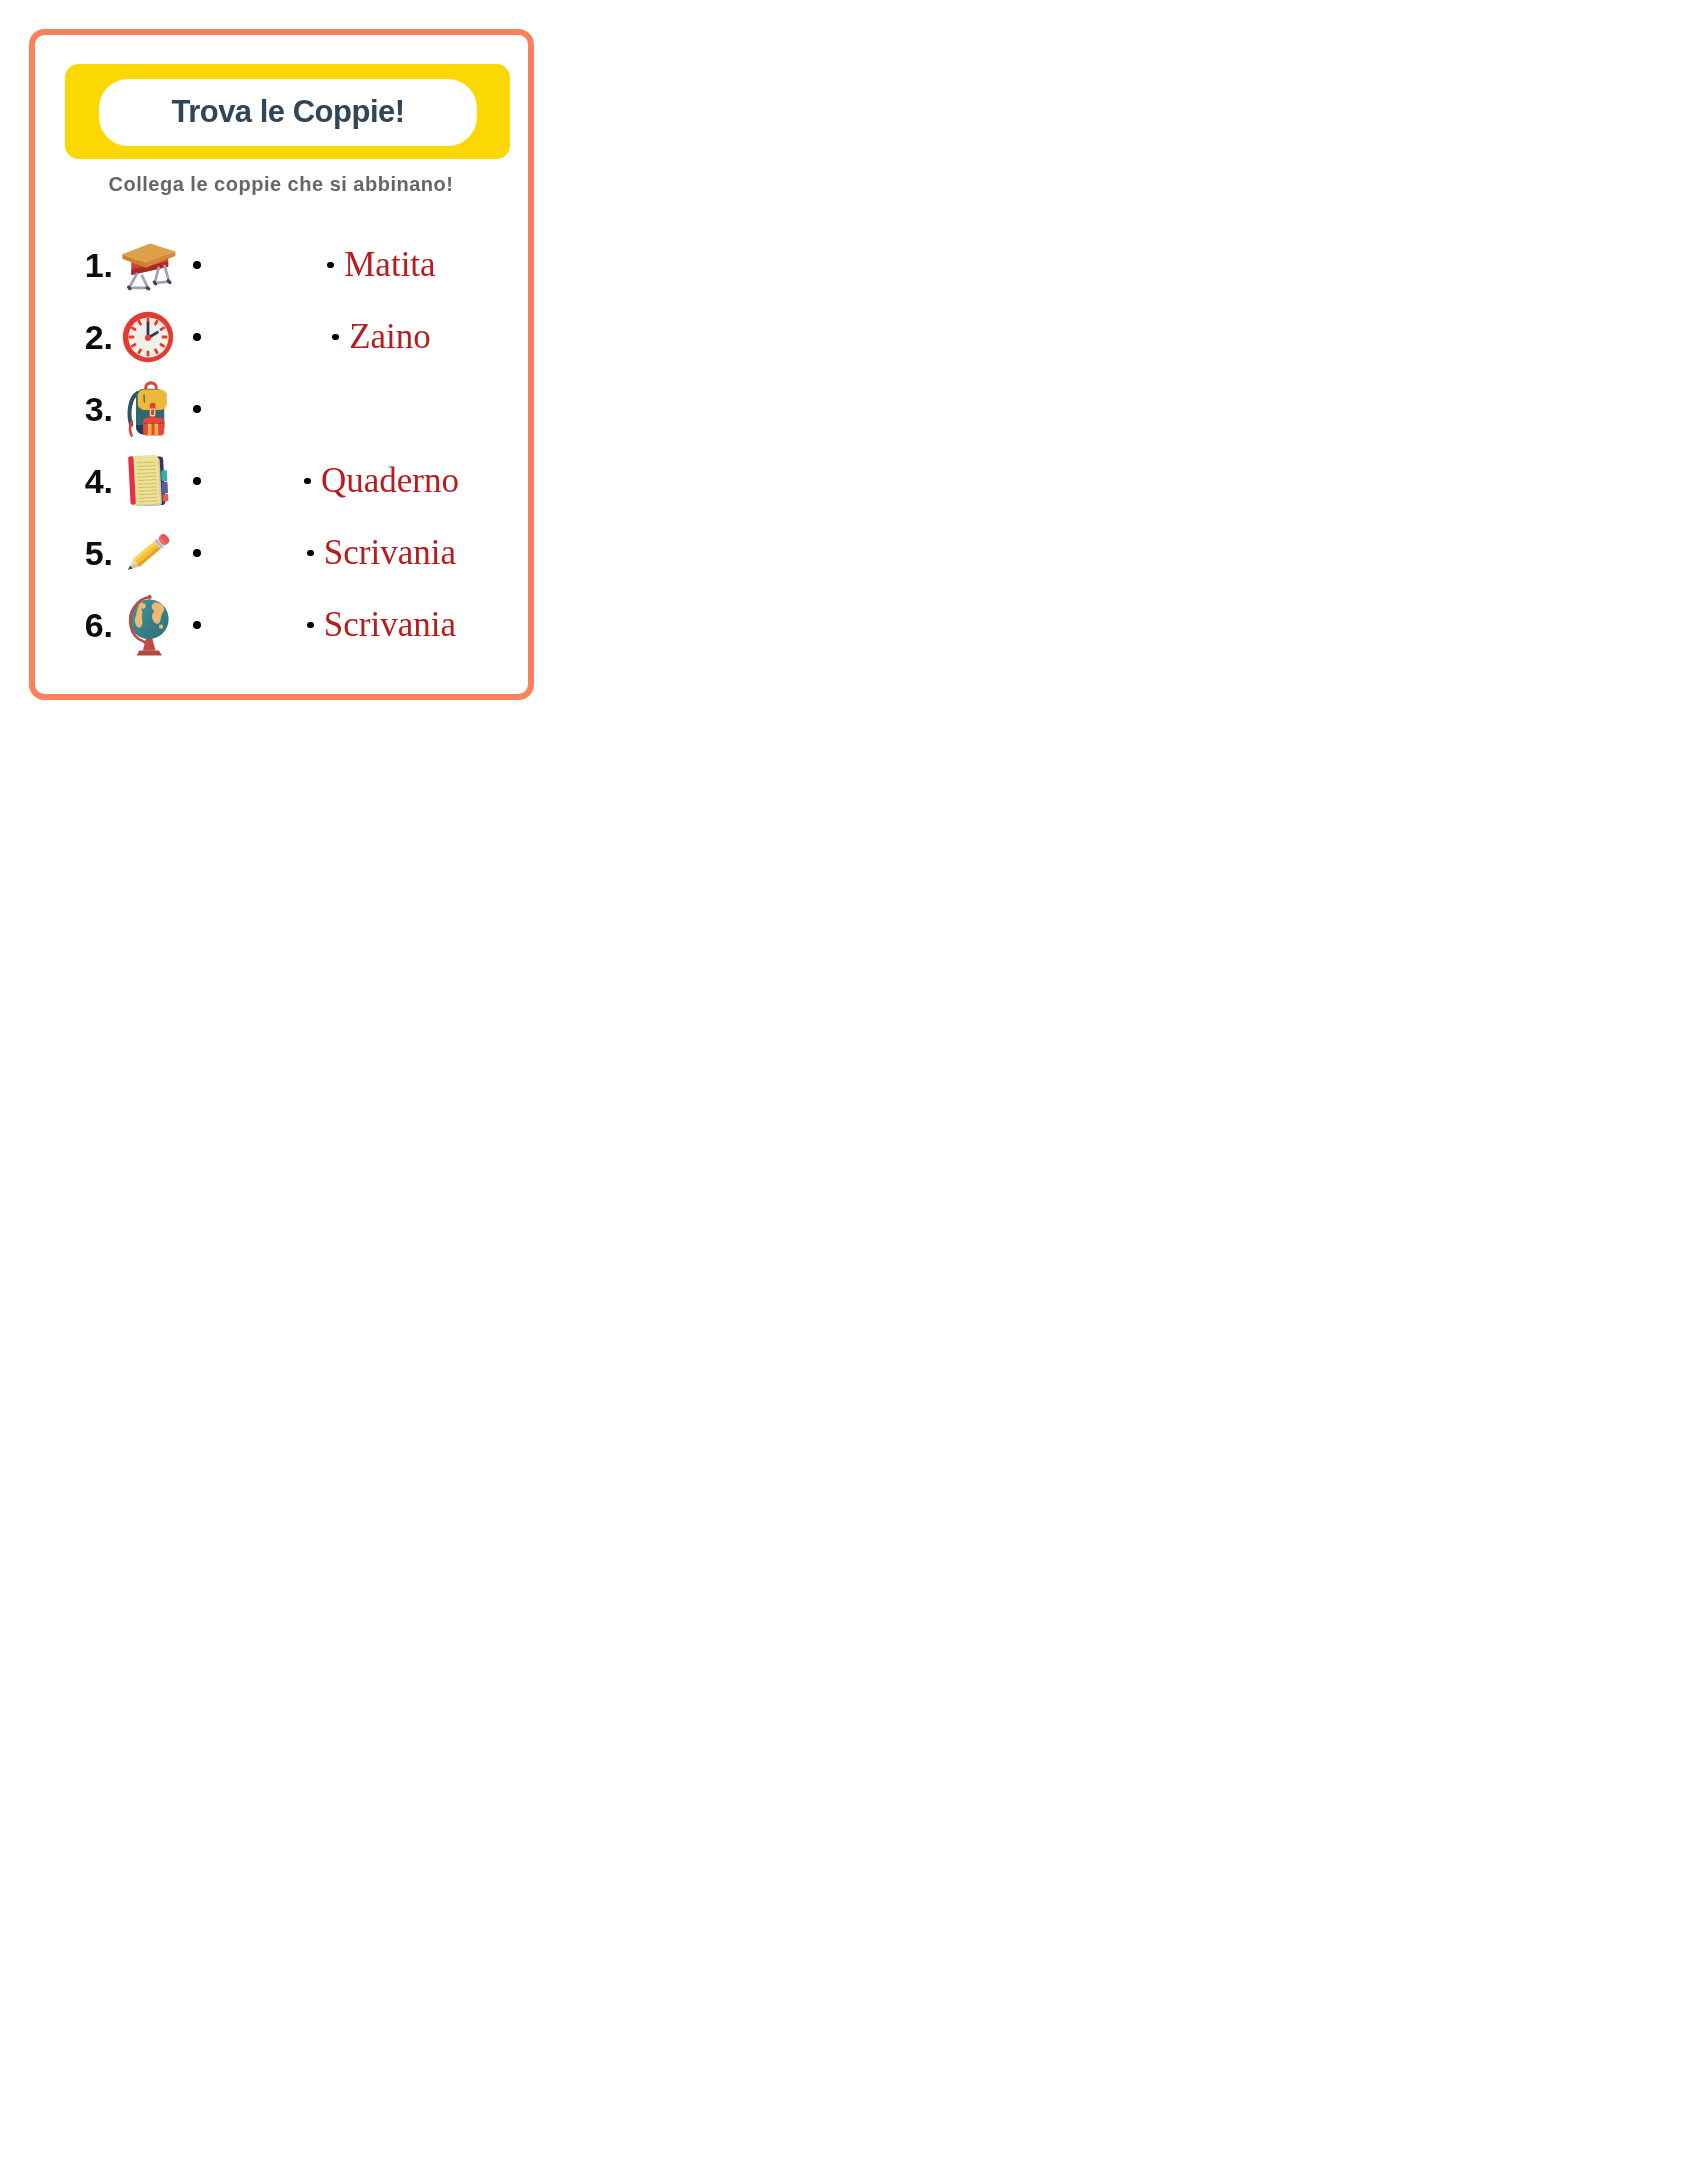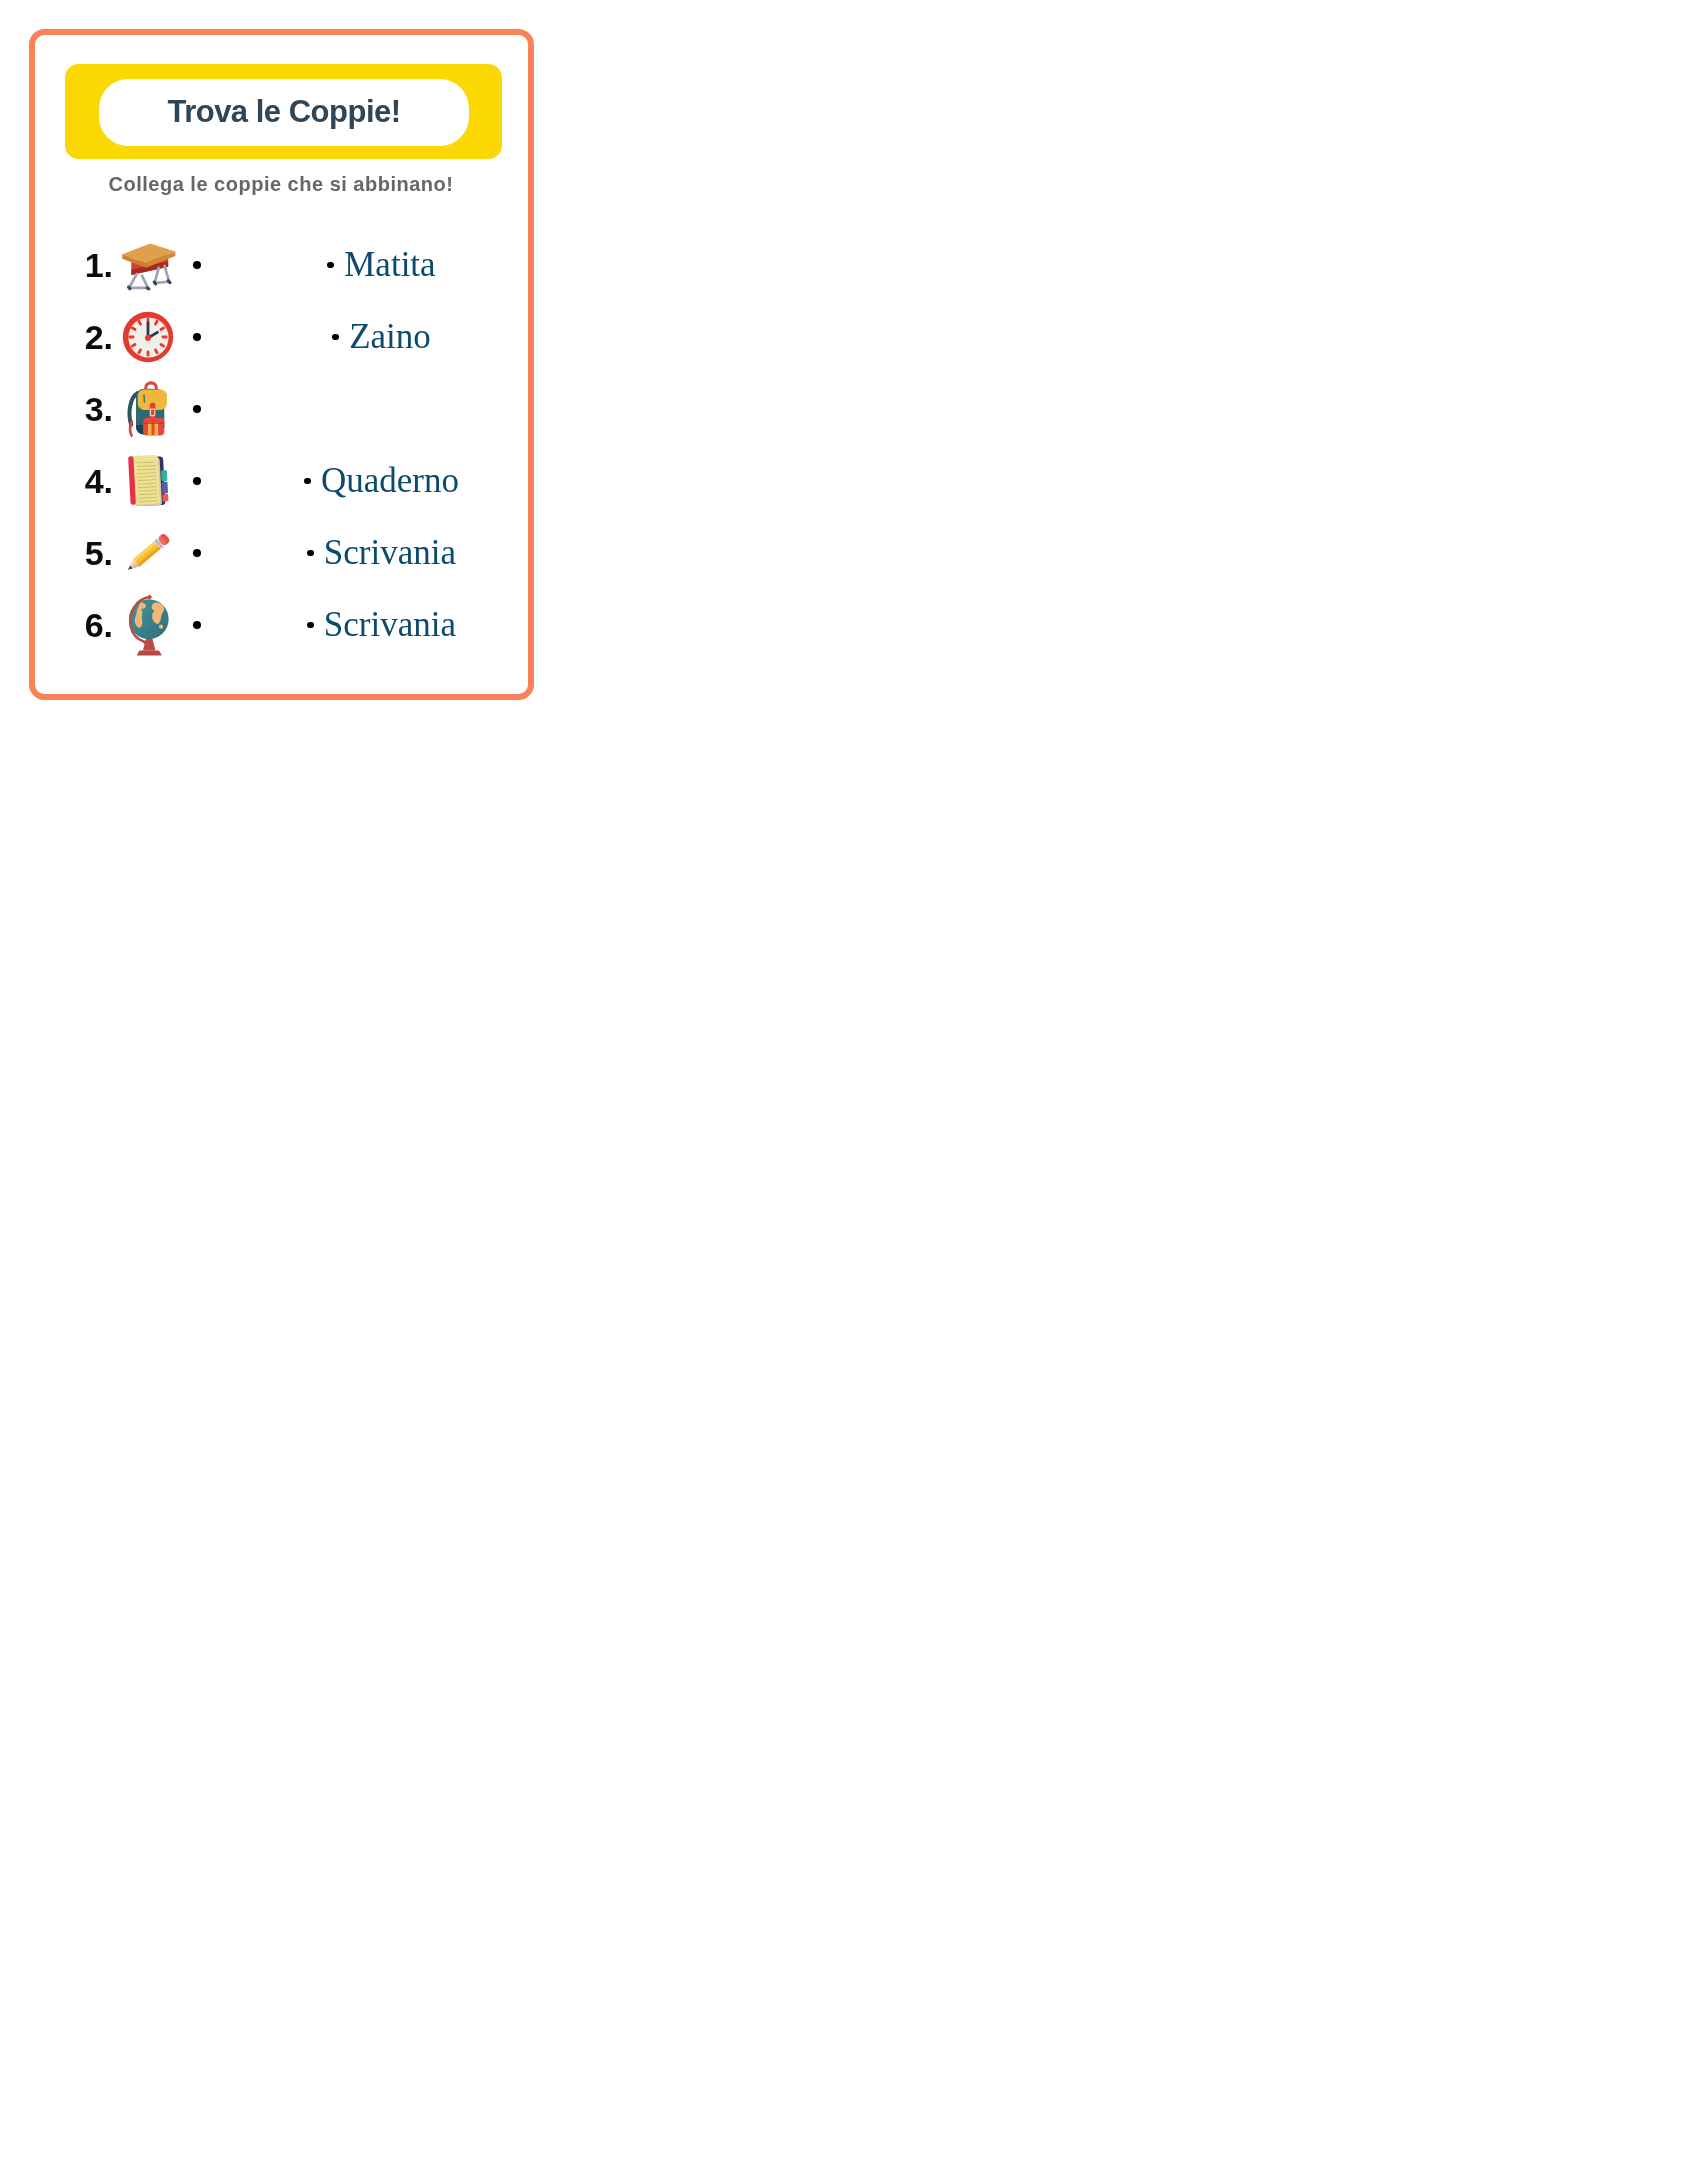--- a/index.html
+++ b/index.html
@@ -5,42 +5,42 @@
   html,body{margin:0;padding:0;background:#ffffff;}
   #page{position:relative;width:562px;height:728px;background:#ffffff;overflow:hidden;
         font-family:"Liberation Sans",sans-serif;}
 
   
   #frame{position:absolute;left:28.5px;top:28.5px;right:28.5px;bottom:28.5px;
          border:6.9px solid #FA815A;border-radius:15.6px;}
 
   
   #banner{position:absolute;left:65px;top:64px;width:437px;height:95px;
-          background:#FBD703;border-radius:13.8px;}
+          background:#FBD703;border-radius:13.8px;padding-left:8px;}
   #title-pill{position:absolute;left:34px;right:33px;top:15px;bottom:13.3px;
               background:#ffffff;border-radius:29px;
               display:flex;align-items:center;justify-content:center;}
   #title{font-family:"Liberation Sans",sans-serif;font-weight:bold;font-size:31px;
          letter-spacing:-0.5px;color:#2F4558;white-space:nowrap;}
 
   #subtitle{position:absolute;left:0;top:173px;width:562px;text-align:center;
             font-size:20px;font-weight:700;color:#666666;letter-spacing:0.5px;}
 
   
   #rows{position:absolute;left:69px;top:229px;width:459px;}
   .row{position:relative;height:72px;display:flex;align-items:center;}
   .num{width:44px;text-align:right;font-family:"Liberation Sans",sans-serif;
        font-weight:bold;font-size:34px;color:#0d0d0d;}
   .icon-box{width:69px;height:72px;display:flex;align-items:center;justify-content:center;}
   .dot{border-radius:50%;background:#000000;display:inline-block;}
   .dot-l{width:7.8px;height:7.8px;margin-left:11px;}
   .dot-r{width:6.9px;height:6.9px;flex:0 0 auto;}
   .answer{position:absolute;left:184px;width:257px;top:0;height:72px;
           display:flex;align-items:center;justify-content:center;gap:10px;}
-  .word{font-family:"Liberation Serif",serif;font-size:35px;color:#0c4a6e;white-space:nowrap;}
+  .word{font-family:"Liberation Serif",serif;font-size:35px;color:#b91c1c;white-space:nowrap;}
 
   svg{display:block;}
 </style>
 </head>
 <body>
 
 <div id="page">
   <div id="frame"></div>
 
   <div id="banner">

